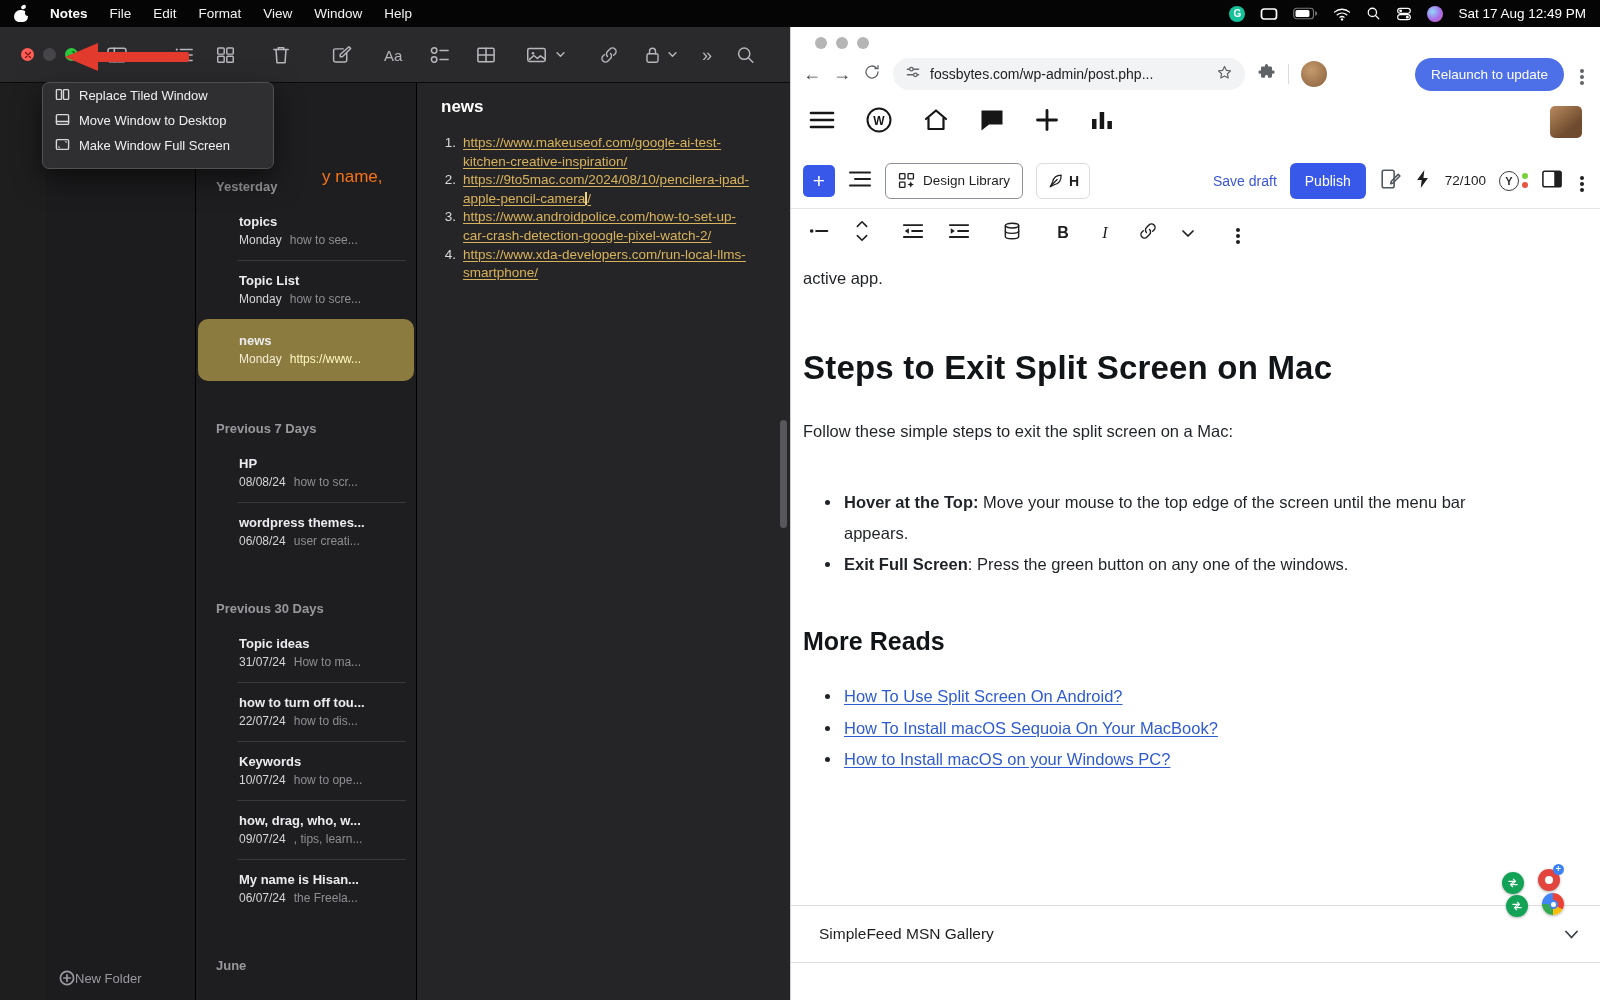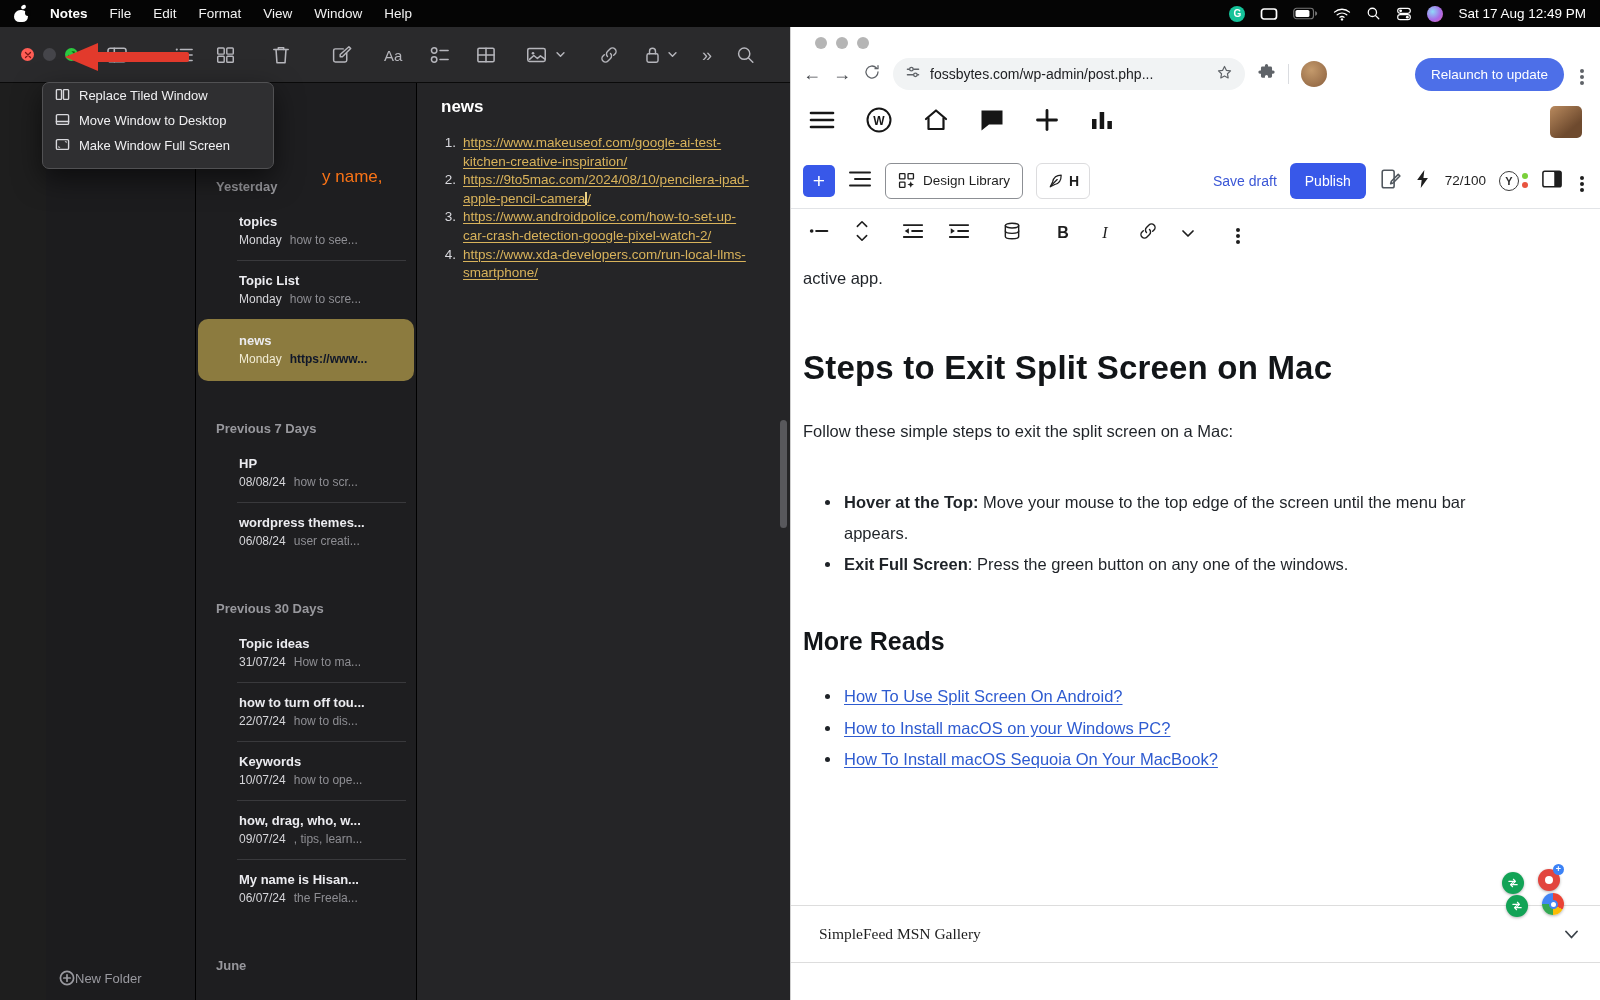--- a/index.html
+++ b/index.html
@@ -57,21 +57,21 @@
   .nlist-flow{padding-top:96px;}
   .nsec{margin:40px 0 8px 20px;font-size:13px;font-weight:700;color:#98989d;}
   .nsec.first{margin-top:0;}
   .nitem{padding:12px 12px 12px 41px;margin:0 2px;border-radius:10px;}
   .nitem.sel{background:var(--note-selected);padding:14px 12px 14px 41px;}
   .nl-title{font-size:13px;font-weight:700;color:#ececf0;line-height:16px;}
   .nl-sub{display:flex;gap:8px;font-size:12px;margin-top:3px;line-height:15px;white-space:nowrap;}
   .nl-date{color:#d5d5d9;}
   .nl-prev{color:#8e8e93;}
   .nitem.sel .nl-date{color:#f2ecd4;}
-  .nitem.sel .nl-prev{color:#0f172a;font-weight:bold;}
+  .nitem.sel .nl-prev{color:#fef9c3;}
   .sep{height:1px;background:#39393c;margin:0 10px 0 41px;}
 
   .neditor{flex:1;background:#252527;position:relative;padding:14px 18px 0 24px;}
   .note-title{font-size:17px;font-weight:700;color:#fff;margin-bottom:17px;}
   .nli{display:flex;font-size:13.5px;line-height:18.6px;}
   .nln{width:22px;flex:0 0 auto;text-align:right;padding-right:7px;color:#d9d9de;}
   .nla{color:var(--note-link);text-decoration:underline;text-underline-offset:2px;cursor:pointer;}
   .nla .l{display:block;}
   .caret{display:inline-block;width:2px;height:13px;background:#ecd387;vertical-align:-2px;}
   .nscroll{position:absolute;right:3px;top:337px;width:7px;height:108px;border-radius:4px;background:#58585c;}
@@ -119,21 +119,21 @@
   .cb li{position:relative;padding-left:41px;}
   .cb li::before{content:"";position:absolute;left:22px;top:13px;width:5px;height:5px;border-radius:50%;background:#1f2328;}
   .wp-content h2{margin:54px 0 0;font-size:33px;line-height:40px;font-weight:700;color:#121518;letter-spacing:.2px;}
   .intro{margin:28px 0 0;}
   .cb.second{margin-top:40px;}
   .wp-content h3{margin:46px 0 0;font-size:25px;font-weight:700;color:#121518;}
   .cb.links{margin-top:24px;line-height:31.5px;}
   .cb.links a{color:var(--content-link);text-decoration:underline;text-underline-offset:2px;cursor:pointer;}
 
   .panel-row{position:absolute;left:0;right:0;bottom:37px;height:58px;border-top:1px solid #ddd;border-bottom:1px solid #ddd;
-    display:flex;align-items:center;justify-content:space-between;padding:0 22px 0 28px;font-size:15.5px;color:#1e1e1e;background:#fff;font-family:Liberation Serif, serif;}
+    display:flex;align-items:center;justify-content:space-between;padding:0 22px 0 28px;font-size:15.5px;color:#1e1e1e;background:#fff;}
 
   .ext-badges{position:absolute;right:36px;bottom:78px;width:62px;height:50px;z-index:20;}
   .badge{position:absolute;width:22px;height:22px;border-radius:50%;box-shadow:0 1px 3px rgba(0,0,0,.3);display:flex;align-items:center;justify-content:center;}
   .bg-green{background:#12a356;color:#fff;}
   .bg-red{background:#e2453e;}
   .bg-chrome{background:conic-gradient(#ea4335 0 120deg,#fbbc05 120deg 180deg,#34a853 180deg 270deg,#4285f4 270deg 360deg);}
   .bg-chrome .core{width:9px;height:9px;border-radius:50%;background:#fff;border:2px solid #4285f4;}
   .bg-red .core{width:8px;height:8px;border-radius:50%;background:#fff;}
   .plus-badge{position:absolute;right:-4px;top:-5px;width:11px;height:11px;border-radius:50%;background:#3b82f6;color:#fff;
     font-size:9px;line-height:11px;text-align:center;font-weight:700;}
@@ -685,22 +685,22 @@
       <p class="frag">active app.</p>
       <h2>Steps to Exit Split Screen on Mac</h2>
       <p class="intro">Follow these simple steps to exit the split screen on a Mac:</p>
       <ul class="cb second">
         <li><strong>Hover at the Top:</strong><span> Move your mouse to the top edge of the screen until the menu bar appears.</span></li>
         <li><strong>Exit Full Screen</strong><span>: Press the green button on any one of the windows.</span></li>
       </ul>
       <h3>More Reads</h3>
       <ul class="cb links">
         <li><a>How To Use Split Screen On Android?</a></li>
+        <li><a>How To Install macOS Sequoia On Your MacBook?</a></li>
         <li><a>How to Install macOS on your Windows PC?</a></li>
-        <li><a>How To Install macOS Sequoia On Your MacBook?</a></li>
       </ul>
     </div>
 
     <div class="panel-row">
       <span>SimpleFeed MSN Gallery</span>
       <span>
         <svg width="13" height="9" viewBox="0 0 13 9">
             <path d="M1 1.5l5.5 6 5.5-6" fill="none" stroke="#3c434a" stroke-width="1.8" stroke-linecap="round" stroke-linejoin="round"></path>
           </svg>
       </span>

